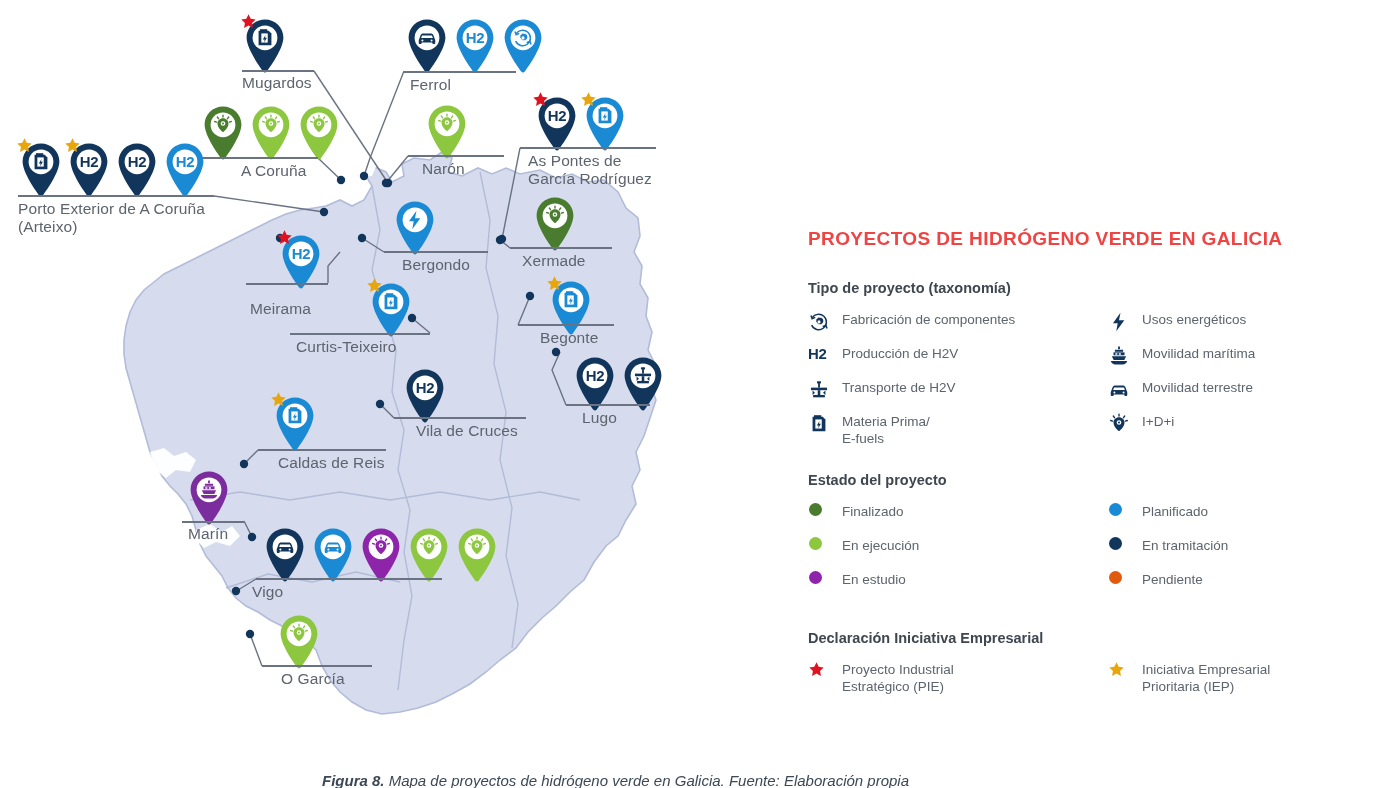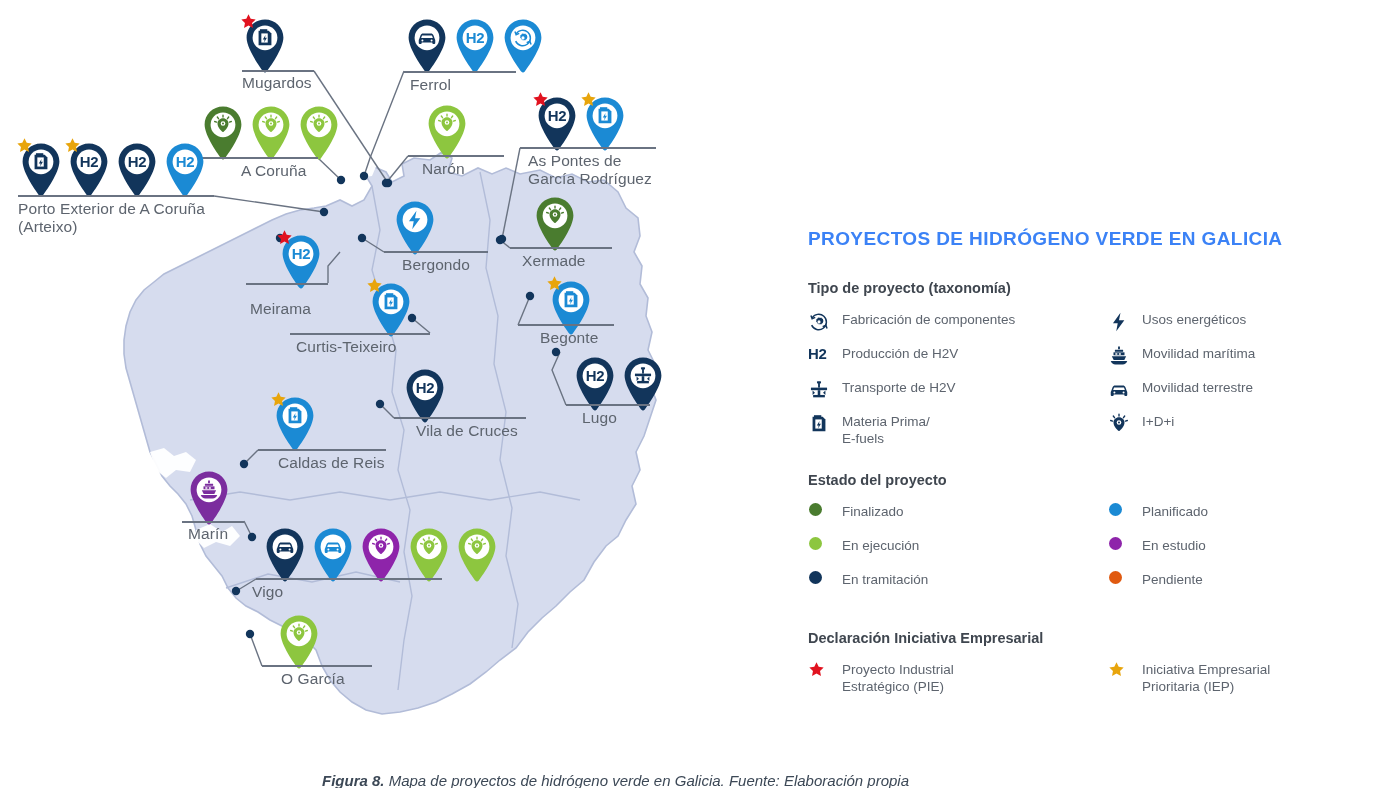--- a/index.html
+++ b/index.html
@@ -22,21 +22,21 @@
   .star{position:absolute;width:17px;height:17px;top:-5px;left:-2px;z-index:5;}
   .leaderline{position:absolute;background:#6a7382;}
   .mlabel{
     font-size:15.5px;color:#5d646e;white-space:pre-line;line-height:1.15;
     letter-spacing:.1px;
   }
 
   
   #legend{position:absolute;left:808px;top:228px;width:580px;}
   #legend-title{
-    font-size:19px;font-weight:bold;color:#3b82f6;letter-spacing:.4px;
+    font-size:19px;font-weight:bold;color:#ef4444;letter-spacing:.4px;
     margin:0 0 30px 0;
   }
   .sec-title{font-size:14.5px;font-weight:bold;color:#3f464f;margin:0 0 14px 0;}
   .sec{margin-bottom:26px;}
   .lg-grid{display:grid;grid-template-columns:300px 280px;row-gap:0px;}
   .lg-row{display:flex;align-items:flex-start;height:34px;}
   .lg-row.tall{height:34px;}
   .lg-ico{width:34px;min-width:34px;display:flex;align-items:center;justify-content:flex-start;padding-top:1px;}
   .lg-txt{font-size:13.5px;color:#5d646e;line-height:1.26;white-space:pre-line;padding-top:1px;}
   .dot{width:13px;height:13px;border-radius:50%;display:block;margin-left:1px;}
@@ -778,29 +778,29 @@
               <div class="lg-txt">Planificado</div>
             </div>
             <div class="lg-row">
               <div class="lg-ico">
                 <span class="dot" style="background:#8dc63f"></span>
               </div>
               <div class="lg-txt">En ejecución</div>
             </div>
             <div class="lg-row">
               <div class="lg-ico">
+                <span class="dot" style="background:#12355b"></span>
+              </div>
+              <div class="lg-txt">En tramitación</div>
+            </div>
+            <div class="lg-row">
+              <div class="lg-ico">
                 <span class="dot" style="background:#8e24aa"></span>
               </div>
               <div class="lg-txt">En estudio</div>
-            </div>
-            <div class="lg-row">
-              <div class="lg-ico">
-                <span class="dot" style="background:#12355b"></span>
-              </div>
-              <div class="lg-txt">En tramitación</div>
             </div>
             <div class="lg-row">
               <div class="lg-ico">
                 <span class="dot" style="background:#e05a10"></span>
               </div>
               <div class="lg-txt">Pendiente</div>
             </div>
           </div>
         </div>
         <div class="sec">

